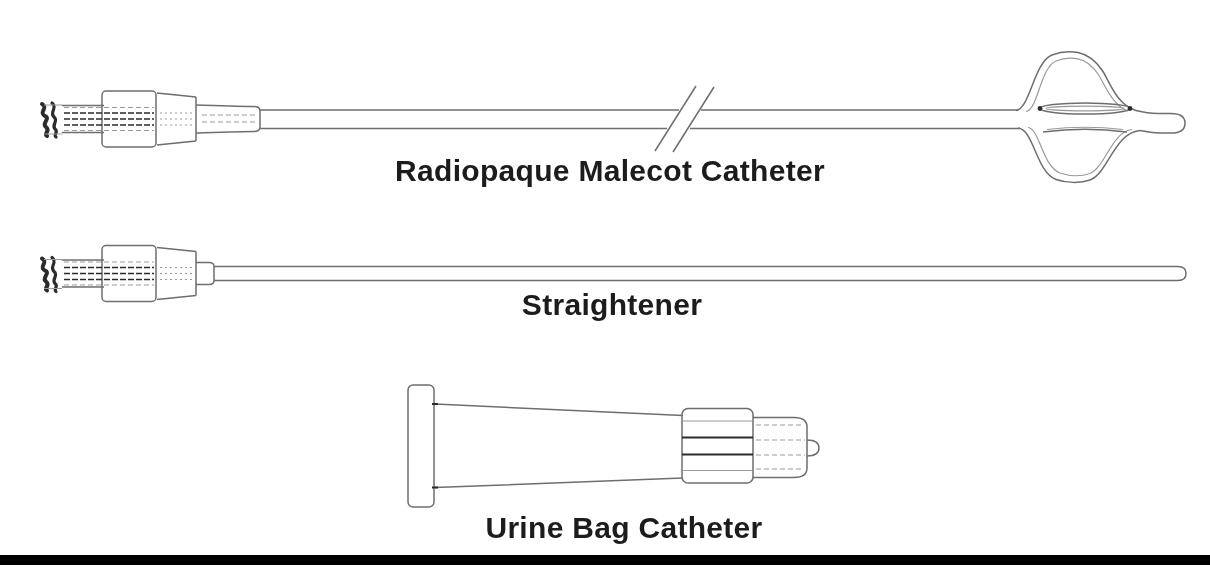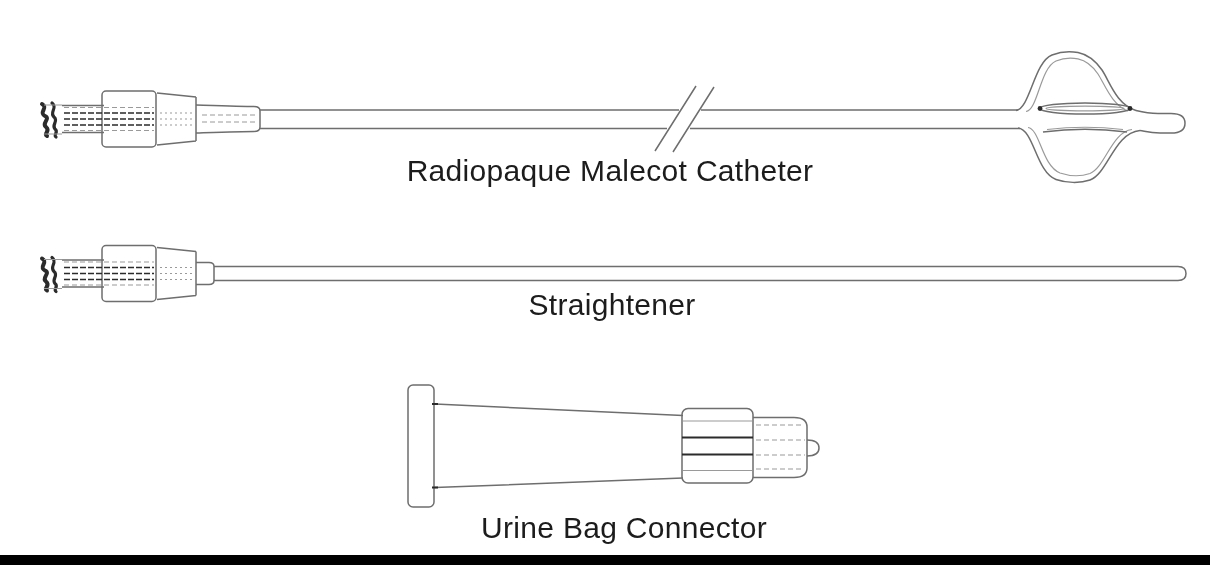--- a/index.html
+++ b/index.html
@@ -3,21 +3,21 @@
 <meta charset="utf-8">
 <style>
   html,body{margin:0;padding:0}
   body{
     width:1210px;height:567px;position:relative;overflow:hidden;
     background:var(--background,#ffffff);
     font-family:"Liberation Sans",sans-serif;
   }
   .figure-label{
     position:absolute;transform:translateX(-50%);
-    font-size:30px;font-weight:400;letter-spacing:.3px;white-space:nowrap;
+    font-size:30px;font-weight:700;letter-spacing:.3px;white-space:nowrap;
     color:var(--text,#1c1c1c);
   }
   .drawing-svg{position:absolute;left:0;top:0}
   
   .ln{stroke:var(--line,#6e6e6e);fill:none;stroke-width:1.5}
   .lnt{stroke:var(--line-light,#9a9a9a);fill:none;stroke-width:1.2}
   .lnd{stroke:var(--line-dark,#2b2b2b);fill:none;stroke-width:2}
   .band{stroke:var(--line-dark,#2b2b2b);fill:none;stroke-width:1.6;stroke-dasharray:6 2}
   .dash{stroke:var(--line-light,#9a9a9a);fill:none;stroke-width:1.1;stroke-dasharray:5 3}
   .dots{stroke:var(--line-light,#9a9a9a);fill:none;stroke-width:1.1;stroke-dasharray:2 3}
@@ -87,16 +87,16 @@
       <path class="lnt" d="M683,421 H752 M683,470.5 H752"></path>
       <path class="lnd" stroke-width="1.8" d="M682,437.5 H753 M682,454.5 H753"></path>
       <path class="ln" d="M753,417.5 H794 Q807,417.5 807,427 L807,468 Q807,477.5 794,477.5 H753"></path>
       <path class="dash" d="M756,425 H804 M756,440 H805 M756,455 H805 M756,469 H804"></path>
       <path class="ln" d="M807,440 Q819,440 819,448 Q819,456 807,456"></path>
     </g>
   </svg>
 
   <div class="figure-label" style="left:610px;top:154px">Radiopaque Malecot Catheter</div>
   <div class="figure-label" style="left:612px;top:288px">Straightener</div>
-  <div class="figure-label" style="left:624px;top:511px">Urine Bag Connector</div>
+  <div class="figure-label" style="left:624px;top:511px">Urine Bag Catheter</div>
 
   <div class="footer-bar"></div>
 </div>
 
 </body></html>

